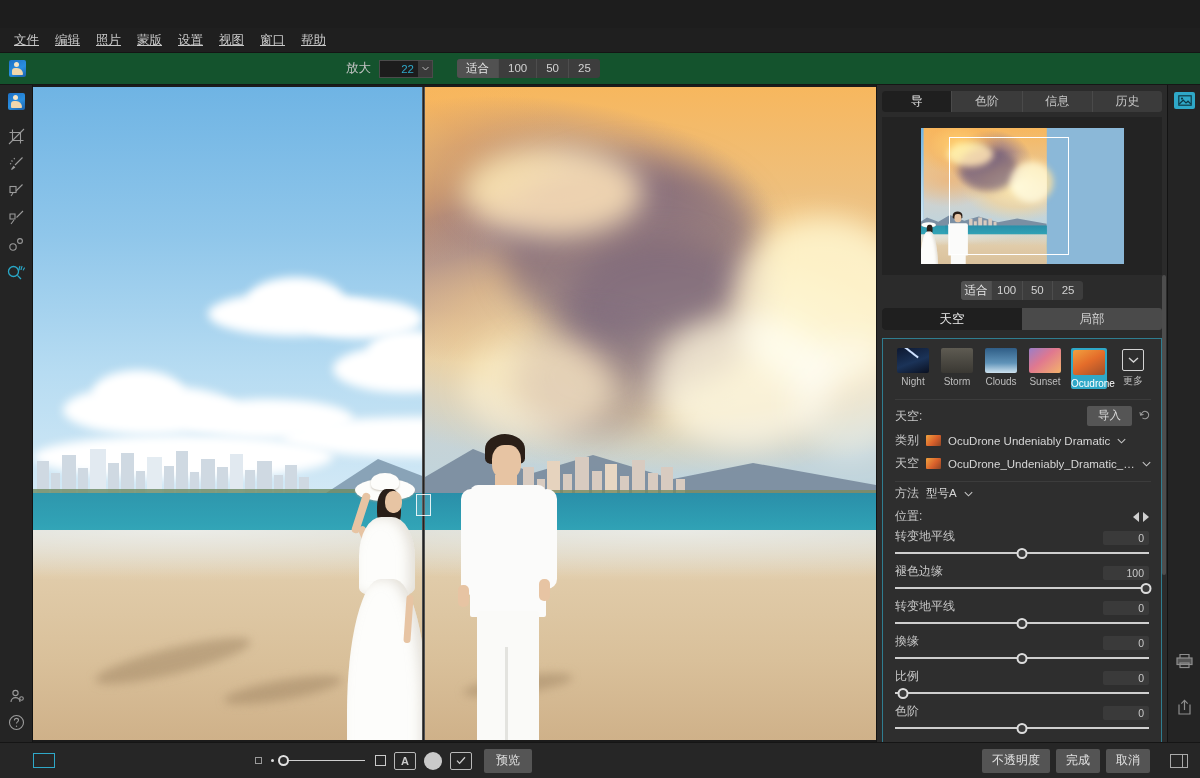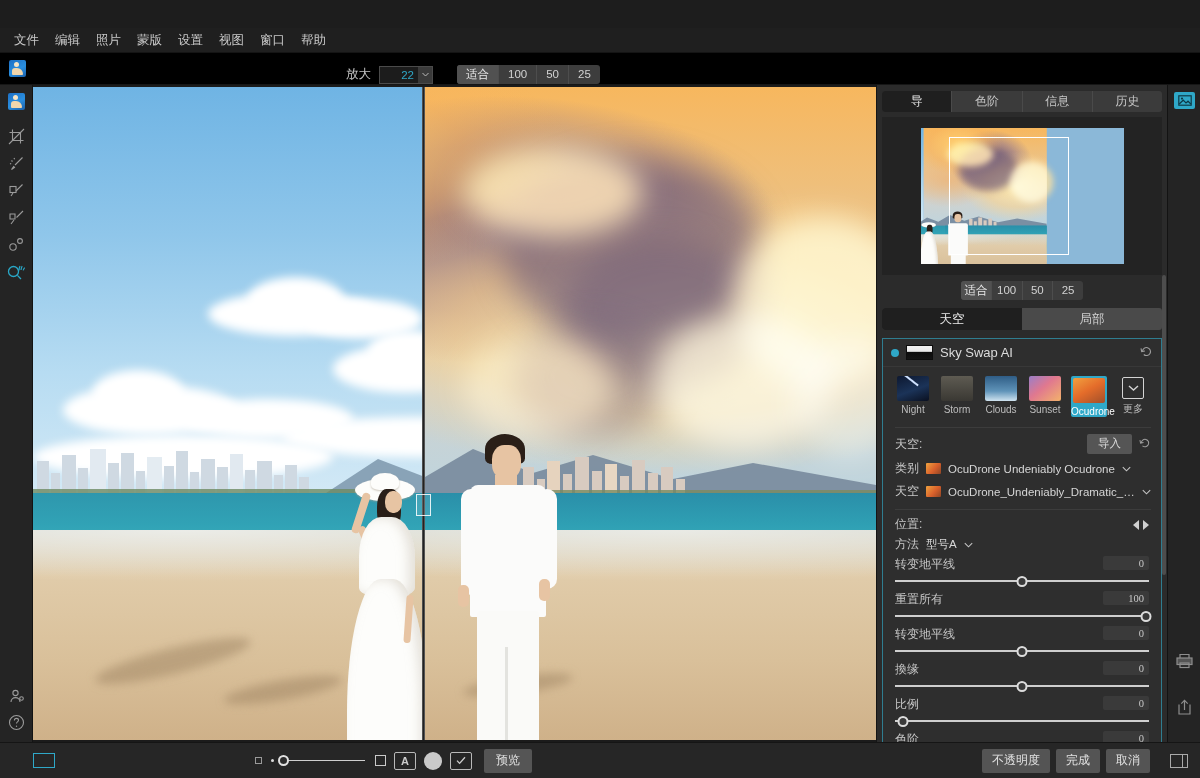--- a/index.html
+++ b/index.html
@@ -45,27 +45,28 @@
 
   
   .menubar {
     position: absolute; left: 0; top: 28px; width: 1200px; height: 25px;
     background: #1f1f1f; display: flex; align-items: center; padding-left: 6px;
     border-bottom: 1px solid #141414;
   }
   .menu-item {
     font-size: 12.5px; color: #c9c9c9; padding: 3px 8px; border-radius: 2px;
     white-space: nowrap;
+    text-decoration: underline;
   }
 
   
   .optionbar {
     position: absolute; left: 0; top: 53px; width: 1200px; height: 32px;
-    background: #000000; border-bottom: 1px solid #161616;
-    display: flex; align-items: flex-end;
+    background: #14532d; border-bottom: 1px solid #161616;
+    display: flex; align-items: center;
   }
   .ob-left-icon {
     width: 34px; height: 32px; display: flex; align-items: center; justify-content: center;
   }
   .module-icon {
     width: 17px; height: 17px; border-radius: 2px; position: relative; overflow: hidden;
     background: linear-gradient(150deg,#1d6fc4 0%,#2a8fe0 55%,#1b5fa8 100%);
   }
   .module-icon::after {
     content:""; position:absolute; left:3px; bottom:2px; width:11px; height:7px;
@@ -320,21 +321,21 @@
     background: linear-gradient(130deg,#f0a33f,#d9602b 55%,#8d4525);
   }
   .combo-text {
     font-size: 11.5px; color: #d6d6d6; white-space: nowrap; overflow: hidden;
     text-overflow: ellipsis;
   }
   .caret { color: #bdbdbd; font-size: 10px; flex: none; }
   .arrows { margin-left: auto; color: #d0d0d0; display: flex; gap: 1px; }
 
   .slider-block { padding: 3px 12px 0 12px; }
-  .slider-head { display: flex; align-items: flex-start; height: 17px; font-family: Liberation Serif, serif; }
+  .slider-head { display: flex; align-items: flex-end; height: 17px; }
   .slider-name { font-size: 12px; color: #c7c7c7; }
   .slider-val {
     margin-left: auto; width: 46px; height: 14px; background: #3a3a3a;
     border-radius: 2px; color: #c9c9c9; font-size: 10.5px;
     display: flex; align-items: center; justify-content: flex-end; padding-right: 5px;
   }
   .slider-track {
     position: relative; height: 14px; margin-top: 1px;
   }
   .slider-track::before {
@@ -736,31 +737,20 @@
       <div class="zp">50</div>
       <div class="zp">25</div>
     </div>
 
     <div class="sec-tabs">
       <div class="stab active">天空</div>
       <div class="stab">局部</div>
     </div>
 
     <div class="module">
-      <div class="mod-head">
-        <div class="dot-on"></div>
-        <div class="mod-thumb"></div>
-        <div class="mod-title">Sky Swap AI</div>
-        <div class="mod-reset">
-          <svg width="13" height="13" viewBox="0 0 13 13" fill="none" stroke="currentColor" stroke-width="1.1">
-            <path d="M2.5 6.5a4 4 0 1 1 1.3 3"></path>
-              <path d="M1 3.4l.7 3.2 3.2-.6"></path>
-          </svg>
-        </div>
-      </div>
 
       <div class="presets-row">
         <div class="preset">
           <div class="preset-img pi-night"></div>
           <div class="preset-name">Night</div>
         </div>
         <div class="preset">
           <div class="preset-img pi-storm"></div>
           <div class="preset-name">Storm</div>
         </div>
@@ -795,74 +785,74 @@
           <svg width="12" height="12" viewBox="0 0 13 13" fill="none" stroke="currentColor" stroke-width="1.1">
             <path d="M2.5 6.5a4 4 0 1 1 1.3 3"></path>
               <path d="M1 3.4l.7 3.2 3.2-.6"></path>
           </svg>
         </div>
       </div>
 
       <div class="row">
         <div class="row-label">类别</div>
         <div class="mini-thumb"></div>
-        <div class="combo-text">OcuDrone Undeniably Ocudrone</div>
+        <div class="combo-text">OcuDrone Undeniably Dramatic</div>
         <div class="caret">
           <svg width="9" height="6" viewBox="0 0 9 6">
               <path d="M.8 1.2L4.5 4.8 8.2 1.2" fill="none" stroke="#c4c4c4" stroke-width="1.1"></path>
             </svg>
         </div>
       </div>
 
       <div class="row">
         <div class="row-label">天空</div>
         <div class="mini-thumb"></div>
         <div class="combo-text">OcuDrone_Undeniably_Dramatic_Sky_01</div>
         <div class="caret">
           <svg width="9" height="6" viewBox="0 0 9 6">
               <path d="M.8 1.2L4.5 4.8 8.2 1.2" fill="none" stroke="#c4c4c4" stroke-width="1.1"></path>
             </svg>
         </div>
       </div>
 
       <div class="mod-divider" style="margin-top:9px"></div>
 
+      <div class="row" style="padding-top:3px">
+        <div class="row-label">方法</div>
+        <div class="combo-text" style="flex:none">型号A</div>
+        <div class="caret">
+          <svg width="9" height="6" viewBox="0 0 9 6">
+              <path d="M.8 1.2L4.5 4.8 8.2 1.2" fill="none" stroke="#c4c4c4" stroke-width="1.1"></path>
+            </svg>
+        </div>
+      </div>
+
       <div class="row">
         <div class="row-label">位置:</div>
         <div class="arrows">
           <svg width="20" height="10" viewBox="0 0 20 10" fill="currentColor">
             <path d="M8 0L8 10L2 5Z"></path>
               <path d="M12 0L12 10L18 5Z"></path>
           </svg>
         </div>
       </div>
 
-      <div class="row" style="padding-top:3px">
-        <div class="row-label">方法</div>
-        <div class="combo-text" style="flex:none">型号A</div>
-        <div class="caret">
-          <svg width="9" height="6" viewBox="0 0 9 6">
-              <path d="M.8 1.2L4.5 4.8 8.2 1.2" fill="none" stroke="#c4c4c4" stroke-width="1.1"></path>
-            </svg>
-        </div>
-      </div>
-
       <div class="slider-block">
         <div class="slider-head">
           <div class="slider-name">转变地平线</div>
           <div class="slider-val">0</div>
         </div>
         <div class="slider-track">
           <div class="slider-knob" style="left:50%"></div>
         </div>
       </div>
 
       <div class="slider-block">
         <div class="slider-head">
-          <div class="slider-name">重置所有</div>
+          <div class="slider-name">褪色边缘</div>
           <div class="slider-val">100</div>
         </div>
         <div class="slider-track">
           <div class="slider-knob" style="left:99%"></div>
         </div>
       </div>
 
       <div class="slider-block">
         <div class="slider-head">
           <div class="slider-name">转变地平线</div>

